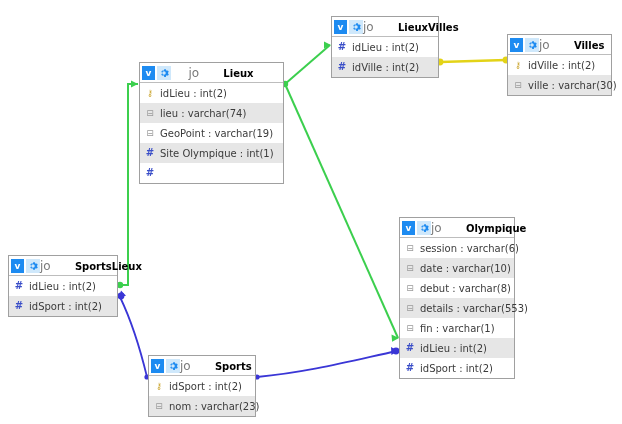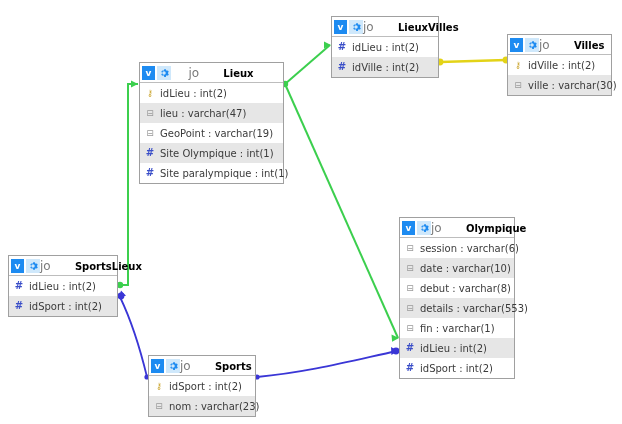--- a/index.html
+++ b/index.html
@@ -187,33 +187,32 @@
         <span class="schema">jo</span>
         <span class="tname">Lieux</span>
       </span>
     </div>
     <div class="field-row">
       <span class="f-icon pk">⚷</span>
       <span class="f-label">idLieu : int(2)</span>
     </div>
     <div class="field-row alt">
       <span class="f-icon col">⊟</span>
-      <span class="f-label">lieu : varchar(47)</span>
+      <span class="f-label">lieu : varchar(74)</span>
     </div>
     <div class="field-row">
       <span class="f-icon col">⊟</span>
       <span class="f-label">GeoPoint : varchar(19)</span>
     </div>
     <div class="field-row alt">
       <span class="f-icon num">#</span>
       <span class="f-label">Site Olympique : int(1)</span>
     </div>
     <div class="field-row">
       <span class="f-icon num">#</span>
-      <span class="f-label">Site paralympique : int(1)</span>
     </div>
   </div>
 
   <div class="table-node" id="node-lieuxvilles">
     <div class="tbl-header">
       <span class="hdr-icons">
         <span class="ico-v">v</span>
         <span class="ico-gear">
           <svg width="10" height="10" viewBox="0 0 16 16">
               <path fill="#1d8bf1" d="M8 5.2a2.8 2.8 0 100 5.6 2.8 2.8 0 000-5.6zm6.4 3.6l1.3 1-1.4 2.4-1.6-.5a5.9 5.9 0 01-1.4.8l-.3 1.7H8.3l-.3-1.7a5.9 5.9 0 01-1.4-.8l-1.6.5-1.4-2.4 1.3-1a5.4 5.4 0 010-1.6l-1.3-1L5 3.8l1.6.5a5.9 5.9 0 011.4-.8L8.3 1.8h2.7l.3 1.7c.5.2 1 .5 1.4.8l1.6-.5 1.4 2.4-1.3 1a5.4 5.4 0 010 1.6z"></path>

